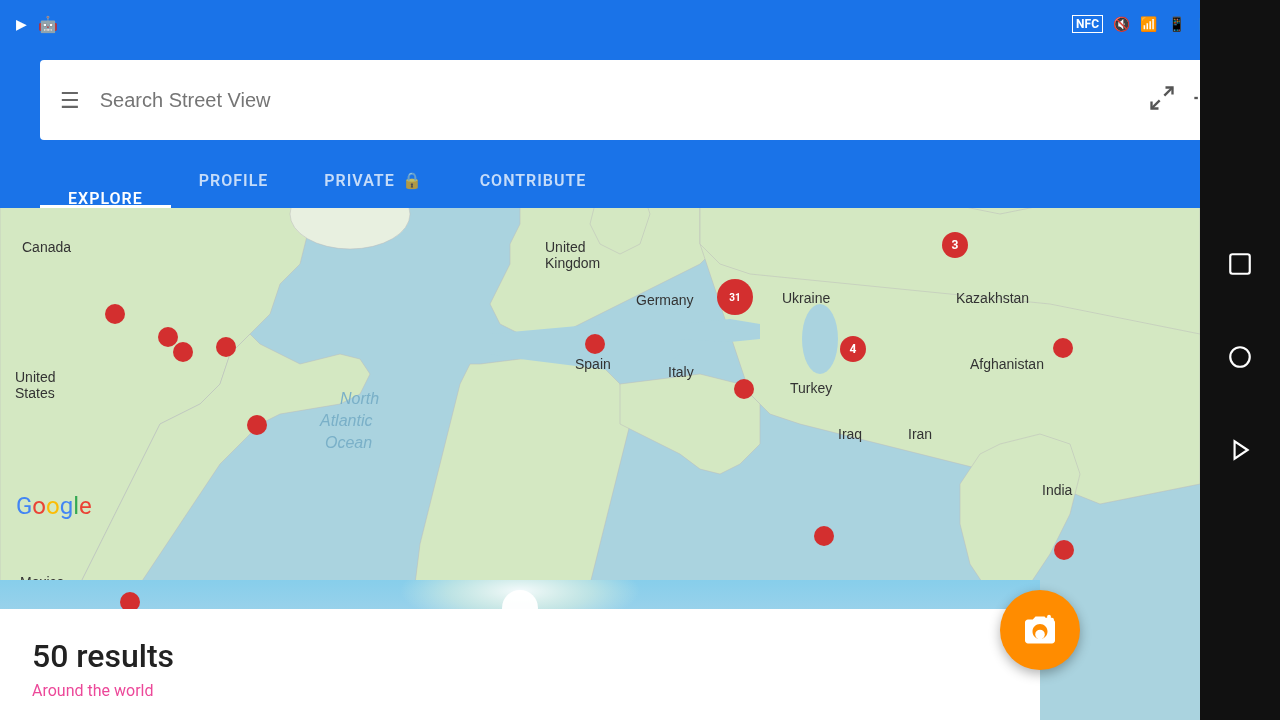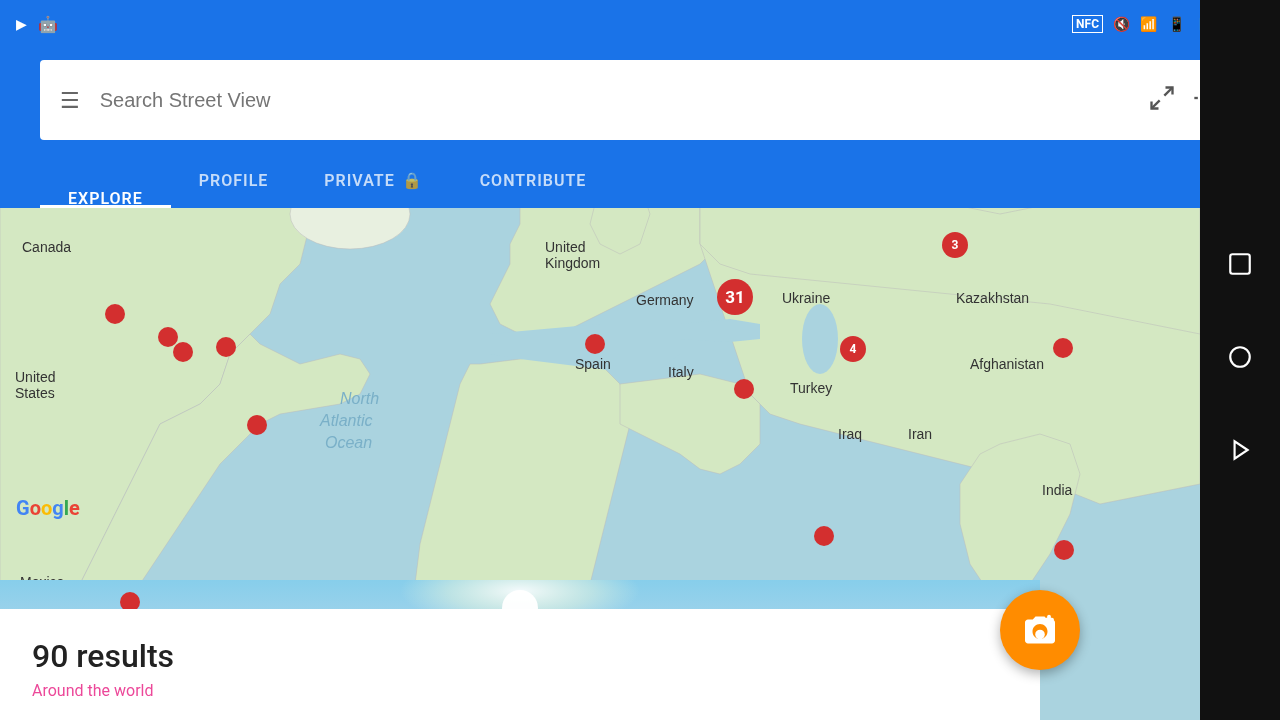--- a/index.html
+++ b/index.html
@@ -156,22 +156,22 @@
     .map-svg {
       width: 100%;
       height: 100%;
     }
 
     
     .google-logo {
       position: absolute;
       bottom: 200px;
       left: 20px;
-      font-size: 20px;
-      font-weight: bold;
+      font-size: 24px;
+      font-weight: normal;
       z-index: 10;
     }
     .google-logo span:nth-child(1) { color: #4285F4; }
     .google-logo span:nth-child(2) { color: #EA4335; }
     .google-logo span:nth-child(3) { color: #FBBC05; }
     .google-logo span:nth-child(4) { color: #4285F4; }
     .google-logo span:nth-child(5) { color: #34A853; }
     .google-logo span:nth-child(6) { color: #EA4335; }
 
     
@@ -186,21 +186,21 @@
       display: flex;
       align-items: center;
       justify-content: center;
       color: white;
       font-size: 11px;
       font-weight: bold;
     }
     .map-pin.large {
       width: 36px;
       height: 36px;
-      font-size: 17px;
+      font-size: 10px;
     }
 
     
     .results-panel {
       position: absolute;
       bottom: 0;
       left: 0;
       width: 1040px;
       background: white;
       padding: 28px 32px 20px 32px;
@@ -420,21 +420,21 @@
   <div class="map-pin large" style="left:735px;top:113px;">31</div>
   <div class="map-pin" style="left:955px;top:61px;width:26px;height:26px;font-size:12px;">3</div>
   <div class="map-pin" style="left:853px;top:165px;width:26px;height:26px;font-size:12px;">4</div>
   <div class="map-pin" style="left:744px;top:205px;"></div>
   <div class="map-pin" style="left:1063px;top:164px;"></div>
   <div class="map-pin" style="left:824px;top:352px;"></div>
   <div class="map-pin" style="left:1064px;top:366px;"></div>
 
   
   <div class="results-panel">
-    <div class="results-count">90 results</div>
+    <div class="results-count">50 results</div>
     <div class="results-subtitle">Around the world</div>
   </div>
 
   
   <div class="preview-image">
     <div class="sun-glow"></div>
 
     <svg width="1040" height="140" viewBox="0 0 1040 140" style="position:absolute;bottom:0;">
       <defs>
         <linearGradient id="skyGrad" x1="0" y1="0" x2="0" y2="1">

